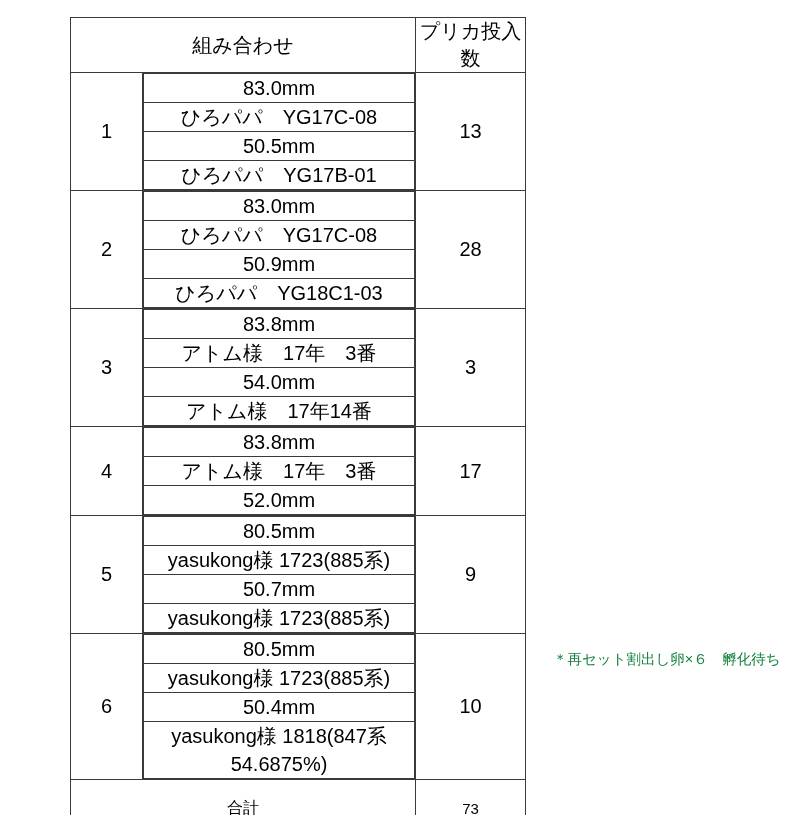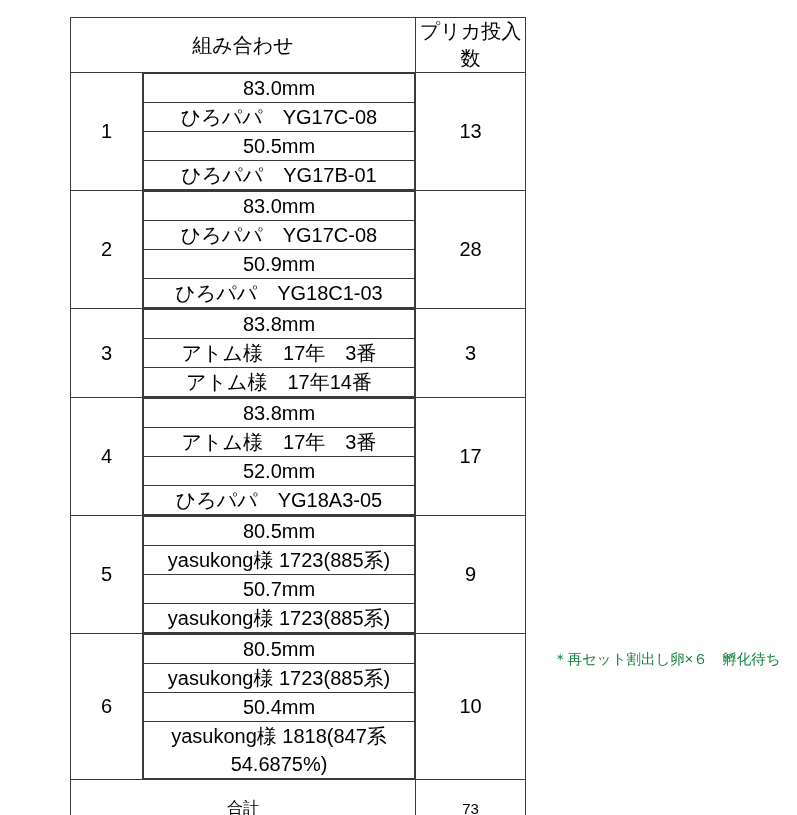--- a/index.html
+++ b/index.html
@@ -165,20 +165,23 @@
         <td class="idx-cell">3</td>
         <td class="pair-cell">
           <table class="pair-table">
             <tbody>
                 <tr>
                   <td>83.8mm</td>
                 </tr>
             <tr>
                   <td>アトム様　17年　3番</td>
                 </tr>
+            <tr class="divider">
+                  <td>54.0mm</td>
+                </tr>
             <tr>
                   <td>アトム様　17年14番</td>
                 </tr>
           </tbody>
             </table>
         </td>
         <td class="count-cell">3</td>
       </tr>
 
       <tr>
@@ -187,23 +190,20 @@
           <table class="pair-table">
             <tbody>
                 <tr>
                   <td>83.8mm</td>
                 </tr>
             <tr>
                   <td>アトム様　17年　3番</td>
                 </tr>
             <tr class="divider">
                   <td>52.0mm</td>
-                </tr>
-            <tr>
-                  <td>ひろパパ　YG18A3-05</td>
                 </tr>
           </tbody>
             </table>
         </td>
         <td class="count-cell">17</td>
       </tr>
 
       <tr>
         <td class="idx-cell">5</td>
         <td class="pair-cell">

